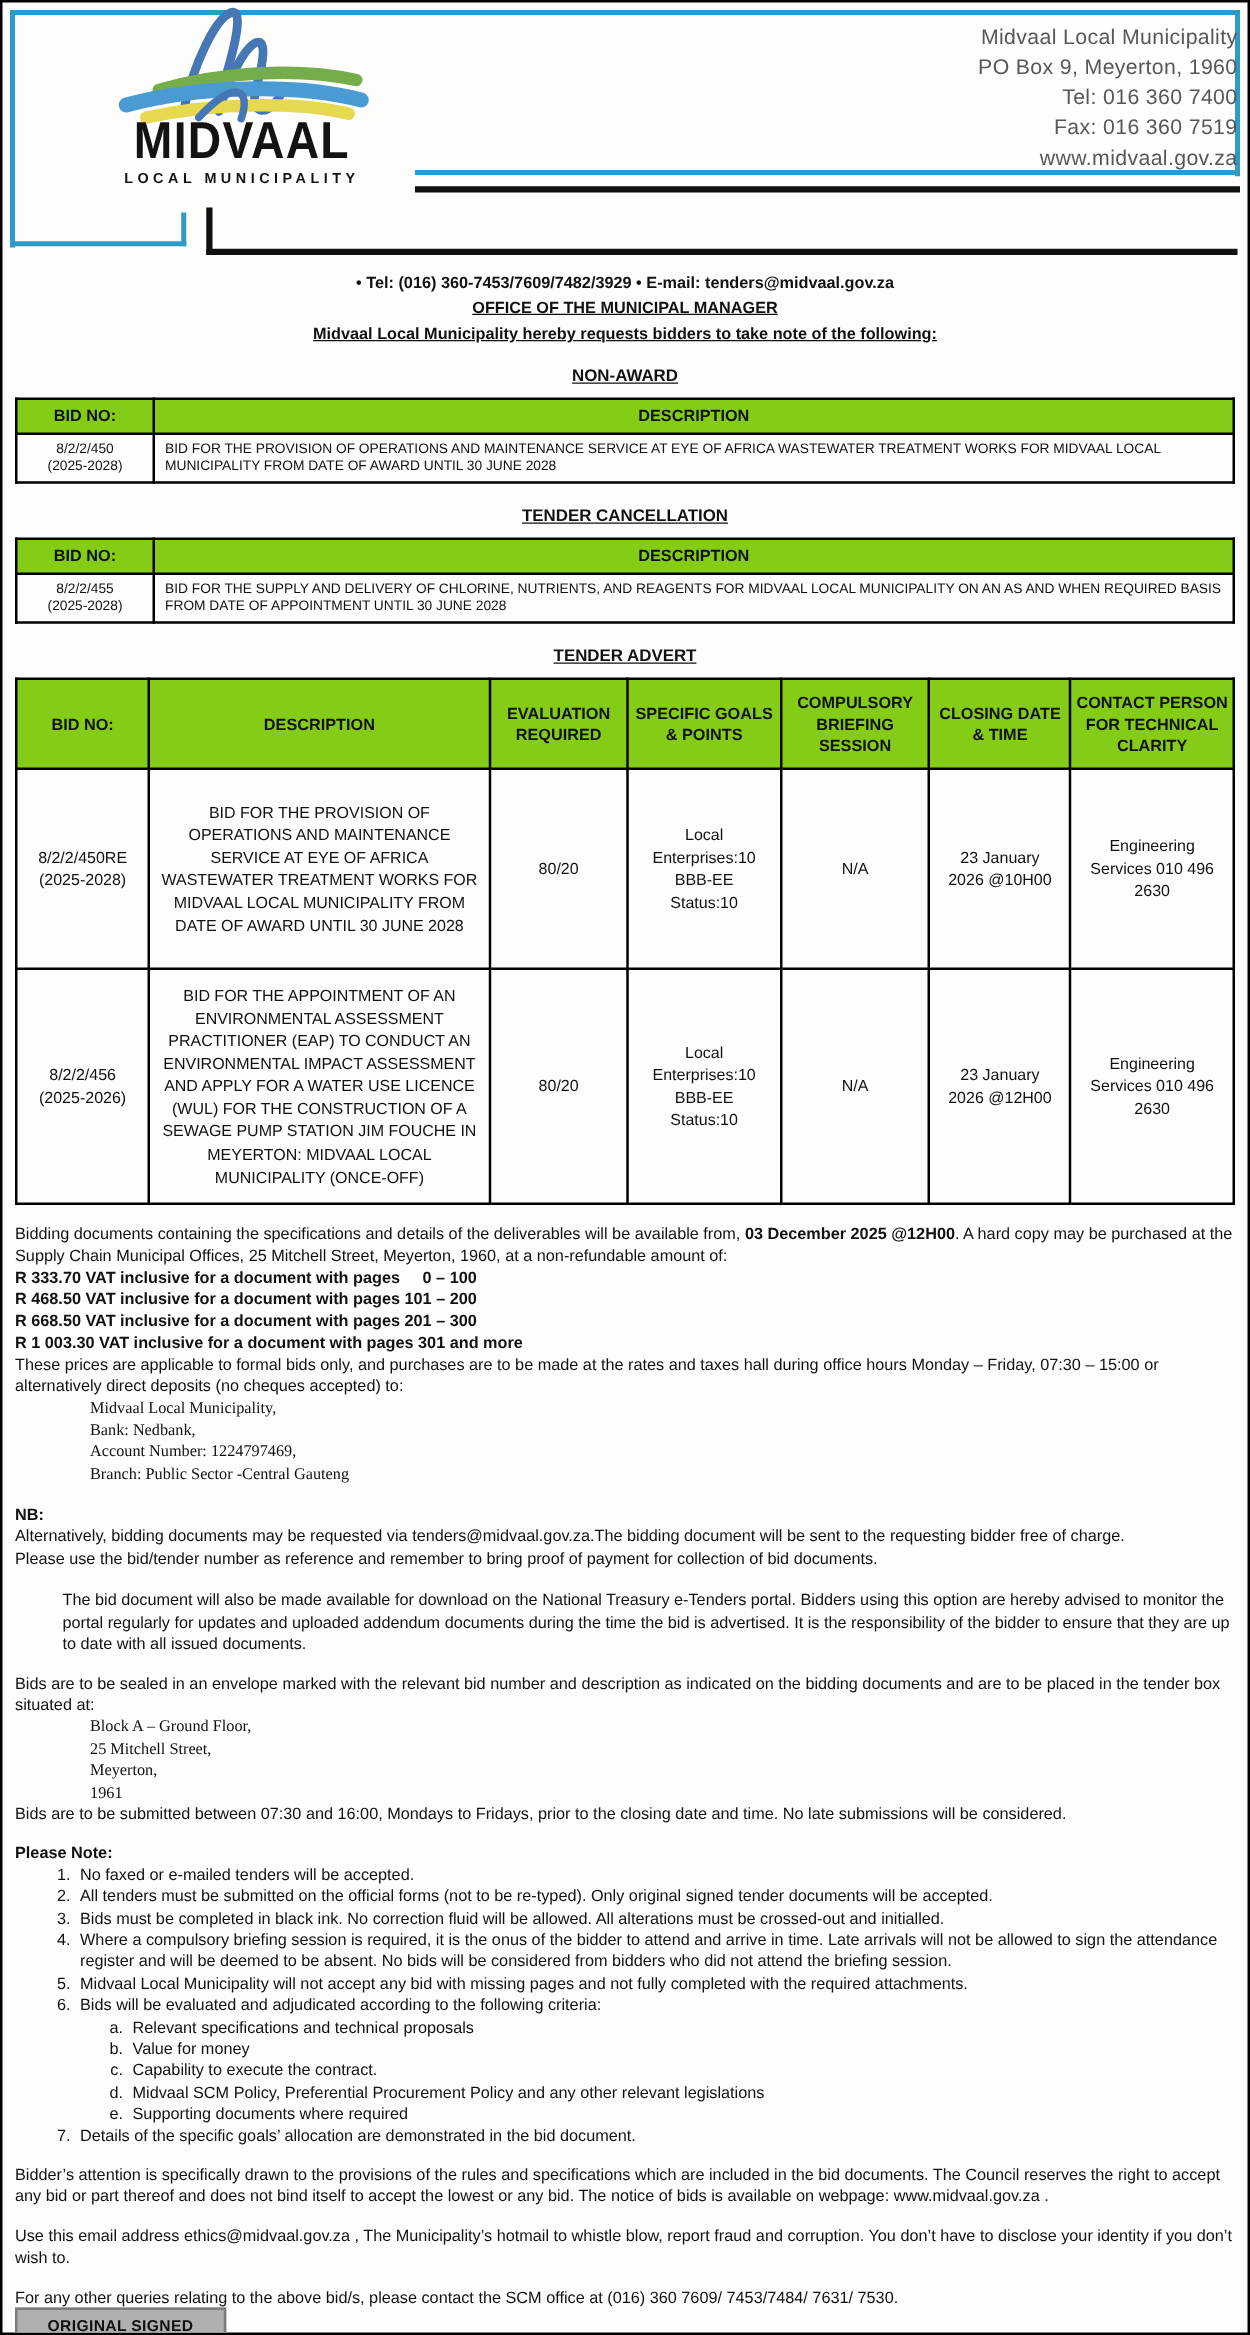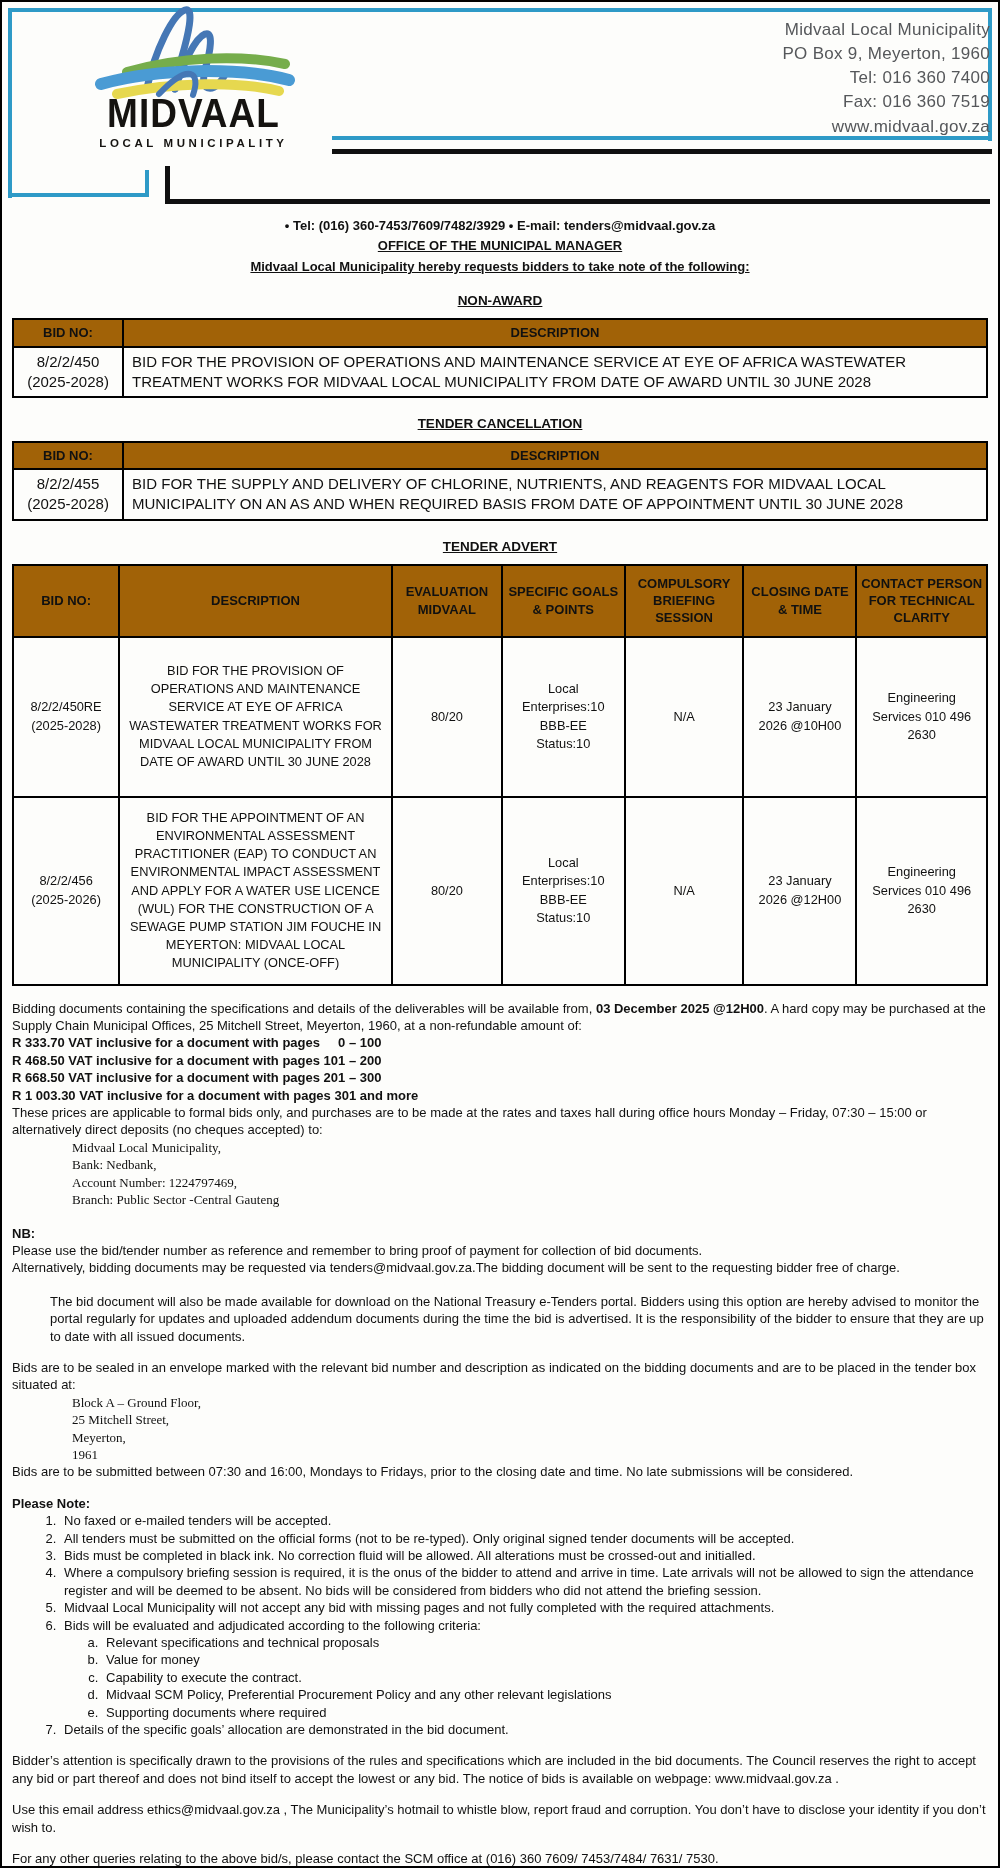--- a/index.html
+++ b/index.html
@@ -34,23 +34,23 @@
   
   .content { padding:6px 10px 0 10px; flex:0 0 auto; font-size:13px; line-height:1.34; }
   .center { text-align:center; }
   .bold { font-weight:bold; }
   .und { text-decoration:underline; }
   .intro-line { margin-top:3px; }
   .sec-title { text-align:center; font-weight:bold; text-decoration:underline; font-size:13.5px; margin-top:17px; }
 
   table { border-collapse:collapse; width:100%; margin-top:8px; }
   th, td { border:2px solid #000; }
-  th { background:#a16207; font-weight:bold; font-size:13px; text-align:center; padding:4px 4px; }
+  th { background:#84cc16; font-weight:bold; font-size:13px; text-align:center; padding:4px 4px; }
   .simple-table th { padding:3px 4px; }
-  .simple-table td { padding:4px 8px; font-size:15px; vertical-align:middle; }
+  .simple-table td { padding:4px 8px; font-size:11px; vertical-align:middle; }
   .simple-table .cell-bid { width:11.3%; text-align:center; padding:4px 2px; }
   .advert-table th { padding:8px 3px; height:72px; }
   .advert-table td { padding:6px 4px; text-align:center; vertical-align:middle; font-size:12.8px; line-height:1.42; }
   .advert-table .row-tall-1 td { height:160px; }
   .advert-table .row-tall-2 td { height:188px; }
   .c-bidno { width:10.9%; }
   .c-desc { width:28.0%; }
   .c-eval { width:11.3%; }
   .c-goals { width:12.6%; }
   .c-brief { width:12.2%; }
@@ -156,21 +156,21 @@
       </tr>
     </tbody>
       </table>
 
     <h3 class="sec-title">TENDER ADVERT</h3>
     <table class="advert-table">
       <tbody>
           <tr>
         <th class="c-bidno">BID NO:</th>
         <th class="c-desc">DESCRIPTION</th>
-        <th class="c-eval">EVALUATION MIDVAAL</th>
+        <th class="c-eval">EVALUATION REQUIRED</th>
         <th class="c-goals">SPECIFIC GOALS &amp; POINTS</th>
         <th class="c-brief">COMPULSORY BRIEFING SESSION</th>
         <th class="c-close">CLOSING DATE &amp; TIME</th>
         <th class="c-contact">CONTACT PERSON FOR TECHNICAL CLARITY</th>
       </tr>
       <tr class="row-tall-1">
         <td>
           <div>8/2/2/450RE</div>
           <div>(2025-2028)</div>
         </td>
@@ -208,22 +208,22 @@
     <div class="indent-block">
       <div>Midvaal Local Municipality,</div>
       <div>Bank: Nedbank,</div>
       <div>Account Number: 1224797469,</div>
       <div>Branch: Public Sector -Central Gauteng</div>
     </div>
 
     <div class="nb-row">
       <div class="nb-label">NB:</div>
       <div class="nb-text">
+        <div>Alternatively, bidding documents may be requested via tenders@midvaal.gov.za.The bidding document will be sent to the requesting bidder free of charge.</div>
         <div>Please use the bid/tender number as reference and remember to bring proof of payment for collection of bid documents.</div>
-        <div>Alternatively, bidding documents may be requested via tenders@midvaal.gov.za.The bidding document will be sent to the requesting bidder free of charge.</div>
       </div>
     </div>
 
     <p class="indent-para">The bid document will also be made available for download on the National Treasury e-Tenders portal. Bidders using this option are hereby advised to monitor the portal regularly for updates and uploaded addendum documents during the time the bid is advertised. It is the responsibility of the bidder to ensure that they are up to date with all issued documents.</p>
 
     <p class="para">Bids are to be sealed in an envelope marked with the relevant bid number and description as indicated on the bidding documents and are to be placed in the tender box situated at:</p>
     <div class="indent-block">
       <div>Block A – Ground Floor,</div>
       <div>25 Mitchell Street,</div>
       <div>Meyerton,</div>

